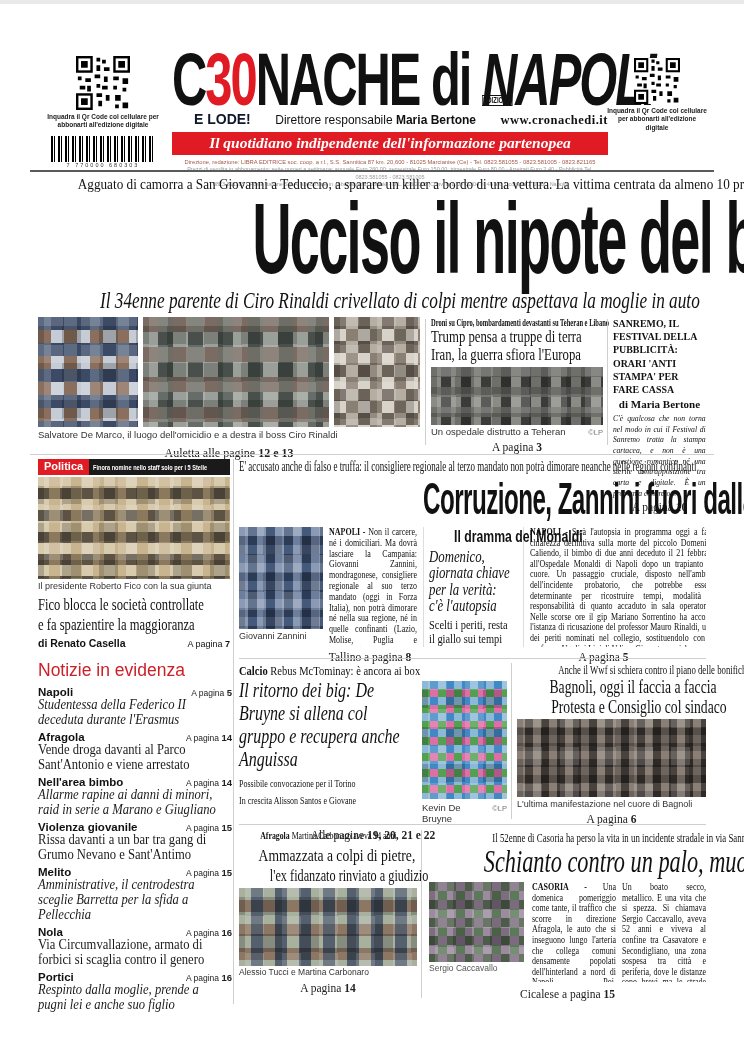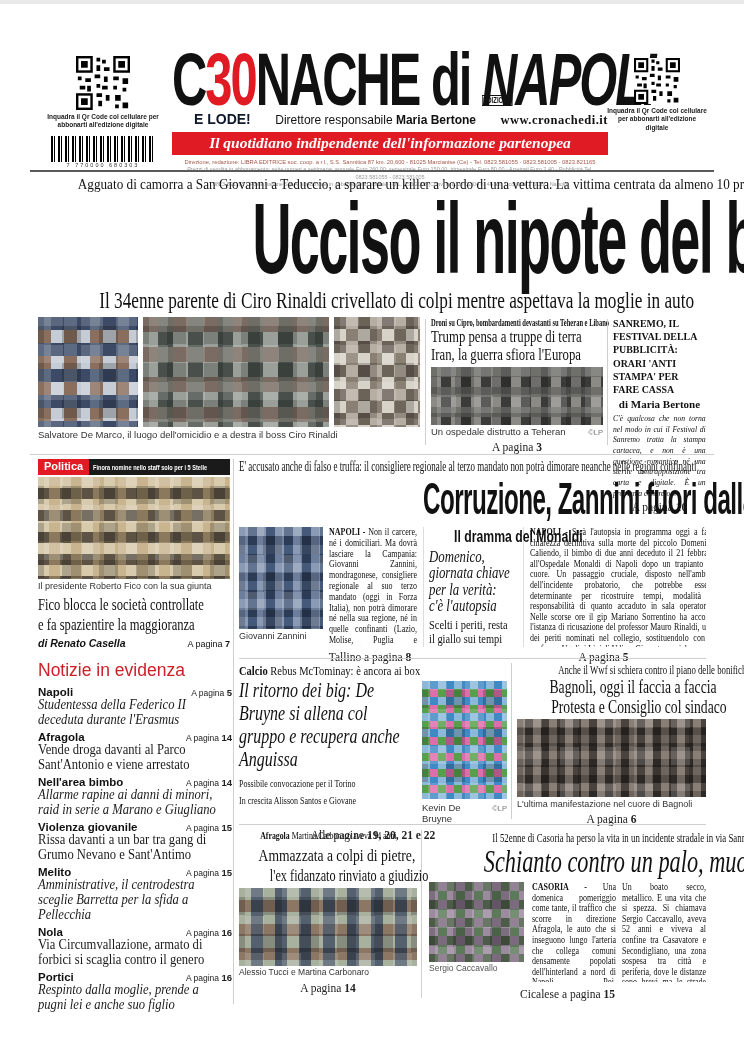--- a/index.html
+++ b/index.html
@@ -60,21 +60,21 @@
   .fp1{font-size:5.8px;color:#a2594a;}
   .fp2{font-size:5.5px;color:#9a9a9a;}
   .hdr-rule{left:30px;top:166px;width:684px;border-top:2px solid #5a5a5a;}
   .issue{margin-top:6px;font-family:"Liberation Sans",sans-serif;font-size:10.5px;color:#6e6e6e;line-height:1.35;text-align:right;}
   .issue .price{font-weight:bold;color:#3a3a3a;}
 
   
   .lead-kicker{left:30px;top:172px;width:684px;text-align:center;font-size:15px;}
   .lead-headline{left:0;top:187px;width:744px;text-align:center;height:96px;}
   .lead-headline .fit{font-family:"Liberation Sans",sans-serif;font-weight:bold;font-size:100px;line-height:94px;letter-spacing:-3px;}
-  .lead-deck{left:0;top:284px;width:744px;text-align:center;}
+  .lead-deck{left:0;top:284px;width:744px;text-align:center;font-style:italic;}
   .lead-deck .fit{font-size:23px;}
 
   
   .row1-col1{left:38px;top:313px;width:382px;}
   .lead-photos{display:flex;gap:5px;}
   .p-lead1{width:100px;height:110px;}
   .p-lead2{width:186px;height:110px;}
   .p-lead3{width:86px;height:110px;}
   .row1-col1 .cap{margin-top:3px;}
   .row1-col1 .ref{margin-top:5px;font-size:12px;}
@@ -94,21 +94,21 @@
   
   .hr-row2{left:30px;top:450px;width:684px;}
   .politica{left:38px;top:455px;width:192px;}
   .politica-header{display:flex;height:16px;font-family:"Liberation Sans",sans-serif;font-weight:bold;overflow:hidden;}
   .politica-label{background:#e01b24;color:#fff;font-size:11px;padding:1px 6px 0;}
   .politica-strip{background:#1a1a1a;color:#fff;font-size:8px;flex:1;padding-top:4px;padding-left:4px;white-space:nowrap;}
   .p-giunta{width:192px;height:102px;margin-top:2px;}
   .politica .cap{margin-top:2px;font-size:9px;}
   .fico-headline{margin-top:3px;font-size:17.5px;line-height:20px;}
   .politica-byline{display:flex;justify-content:space-between;align-items:baseline;margin-top:3px;}
-  .politica-byline .by{font-family:"Liberation Sans",sans-serif;font-weight:bold;font-size:10.5px;font-style:italic;}
+  .politica-byline .by{font-family:"Liberation Sans",sans-serif;font-weight:bold;font-size:10.5px;}
   .politica-byline .pg{font-family:"Liberation Sans",sans-serif;font-size:9px;}
   .vr-side{left:233px;top:455px;height:545px;}
   .corr{left:239px;top:455px;width:467px;}
   .corr-kicker{font-size:14px;height:17px;}
   .corr-headline{text-align:center;height:47px;}
   .corr-headline .fit{font-family:"Liberation Sans",sans-serif;font-weight:bold;font-size:44px;line-height:46px;letter-spacing:-1px;}
   .corr-cols{display:flex;margin-top:4px;height:120px;overflow:hidden;}
   .corr-photo-col{width:84px;flex:none;}
   .p-zannini{width:84px;height:102px;}
   .corr-photo-col .cap{margin-top:2px;font-size:9px;}
@@ -248,20 +248,21 @@
     <span class="fit sx75">Il 34enne parente di Ciro Rinaldi crivellato di colpi mentre aspettava la moglie in auto</span>
   </div>
 
   <div class="abs row1-col1">
     <div class="lead-photos">
       <div class="photo mz-demarco p-lead1"></div>
       <div class="photo mz-scene p-lead2"></div>
       <div class="photo mz-boss p-lead3"></div>
     </div>
     <div class="cap">Salvatore De Marco, il luogo dell'omicidio e a destra il boss Ciro Rinaldi</div>
+    <div class="ref"><span>Auletta alle pagine</span>&nbsp;<b>12 e 13</b></div>
   </div>
 
   <div class="vr" style="left:425px;top:315px;height:126px;"></div>
 
   <div class="abs row1-col2">
     <div class="iran-kicker"><span class="fit ol sx65">Droni su Cipro, bombardamenti devastanti su Teheran e Libano</span></div>
     <div class="iran-headline">
       <div><span class="fit ol sx75">Trump pensa a truppe di terra</span></div>
       <div><span class="fit ol sx75">Iran, la guerra sfiora l'Europa</span></div>
     </div>

